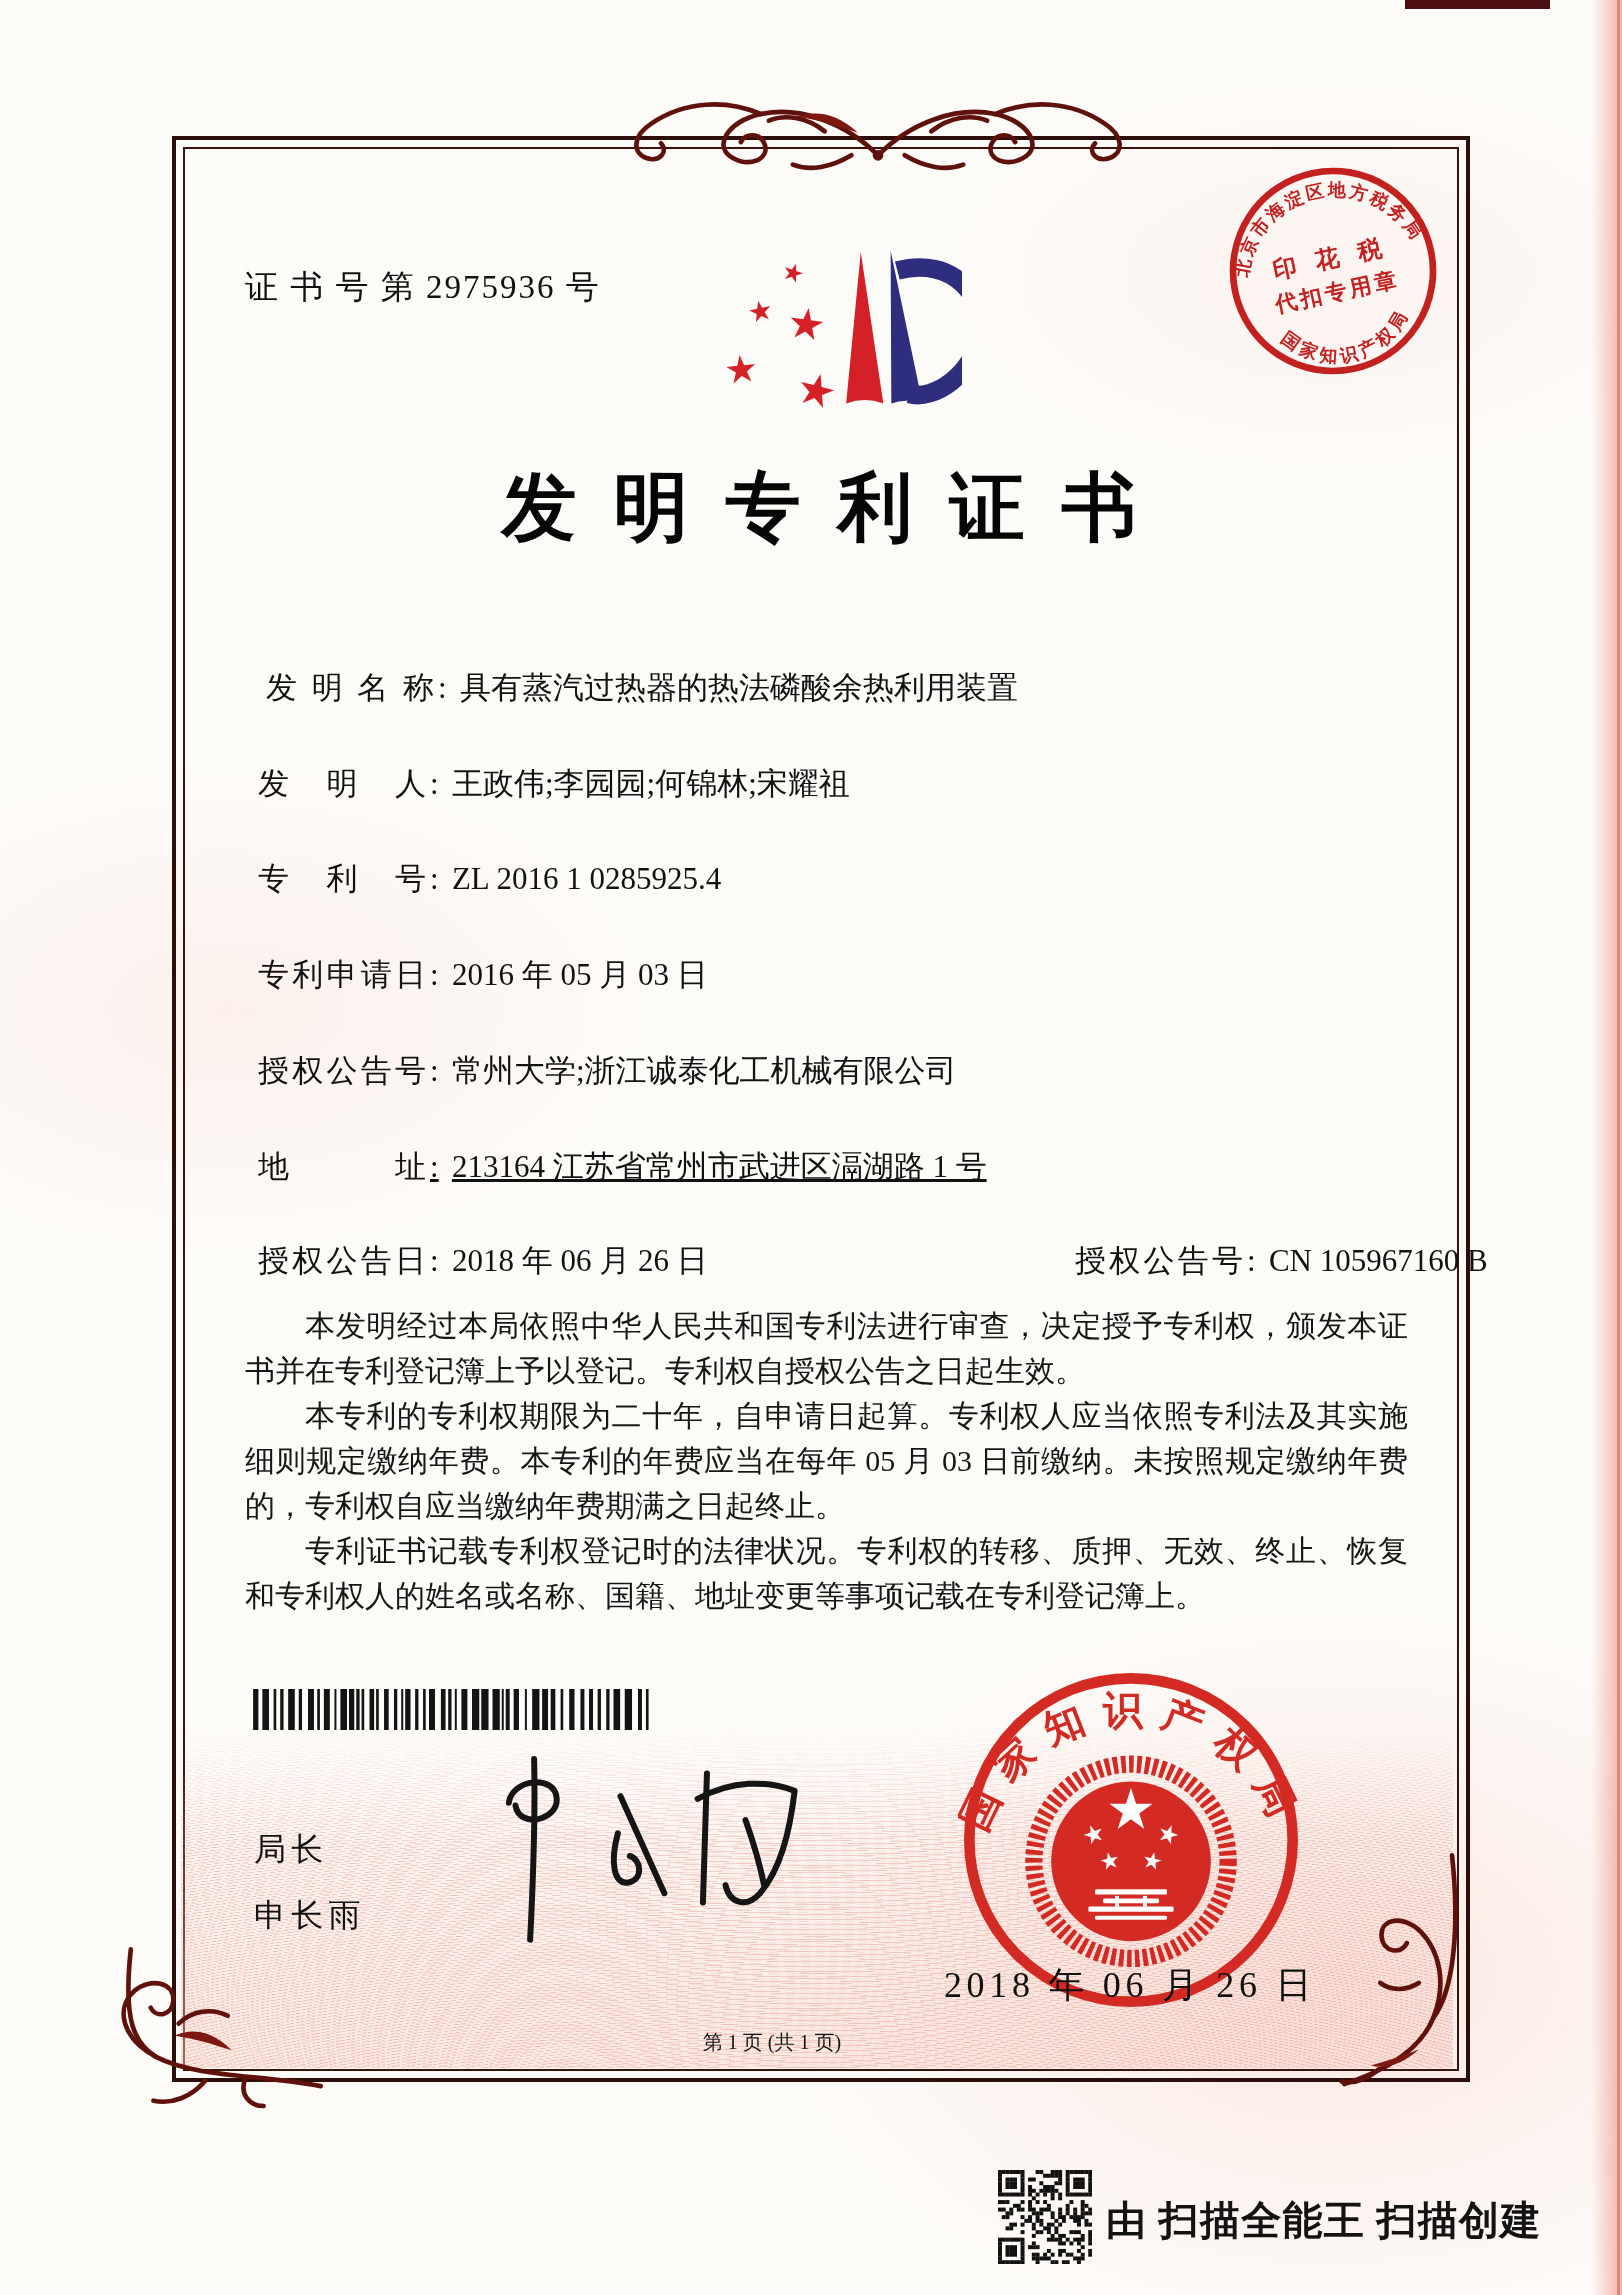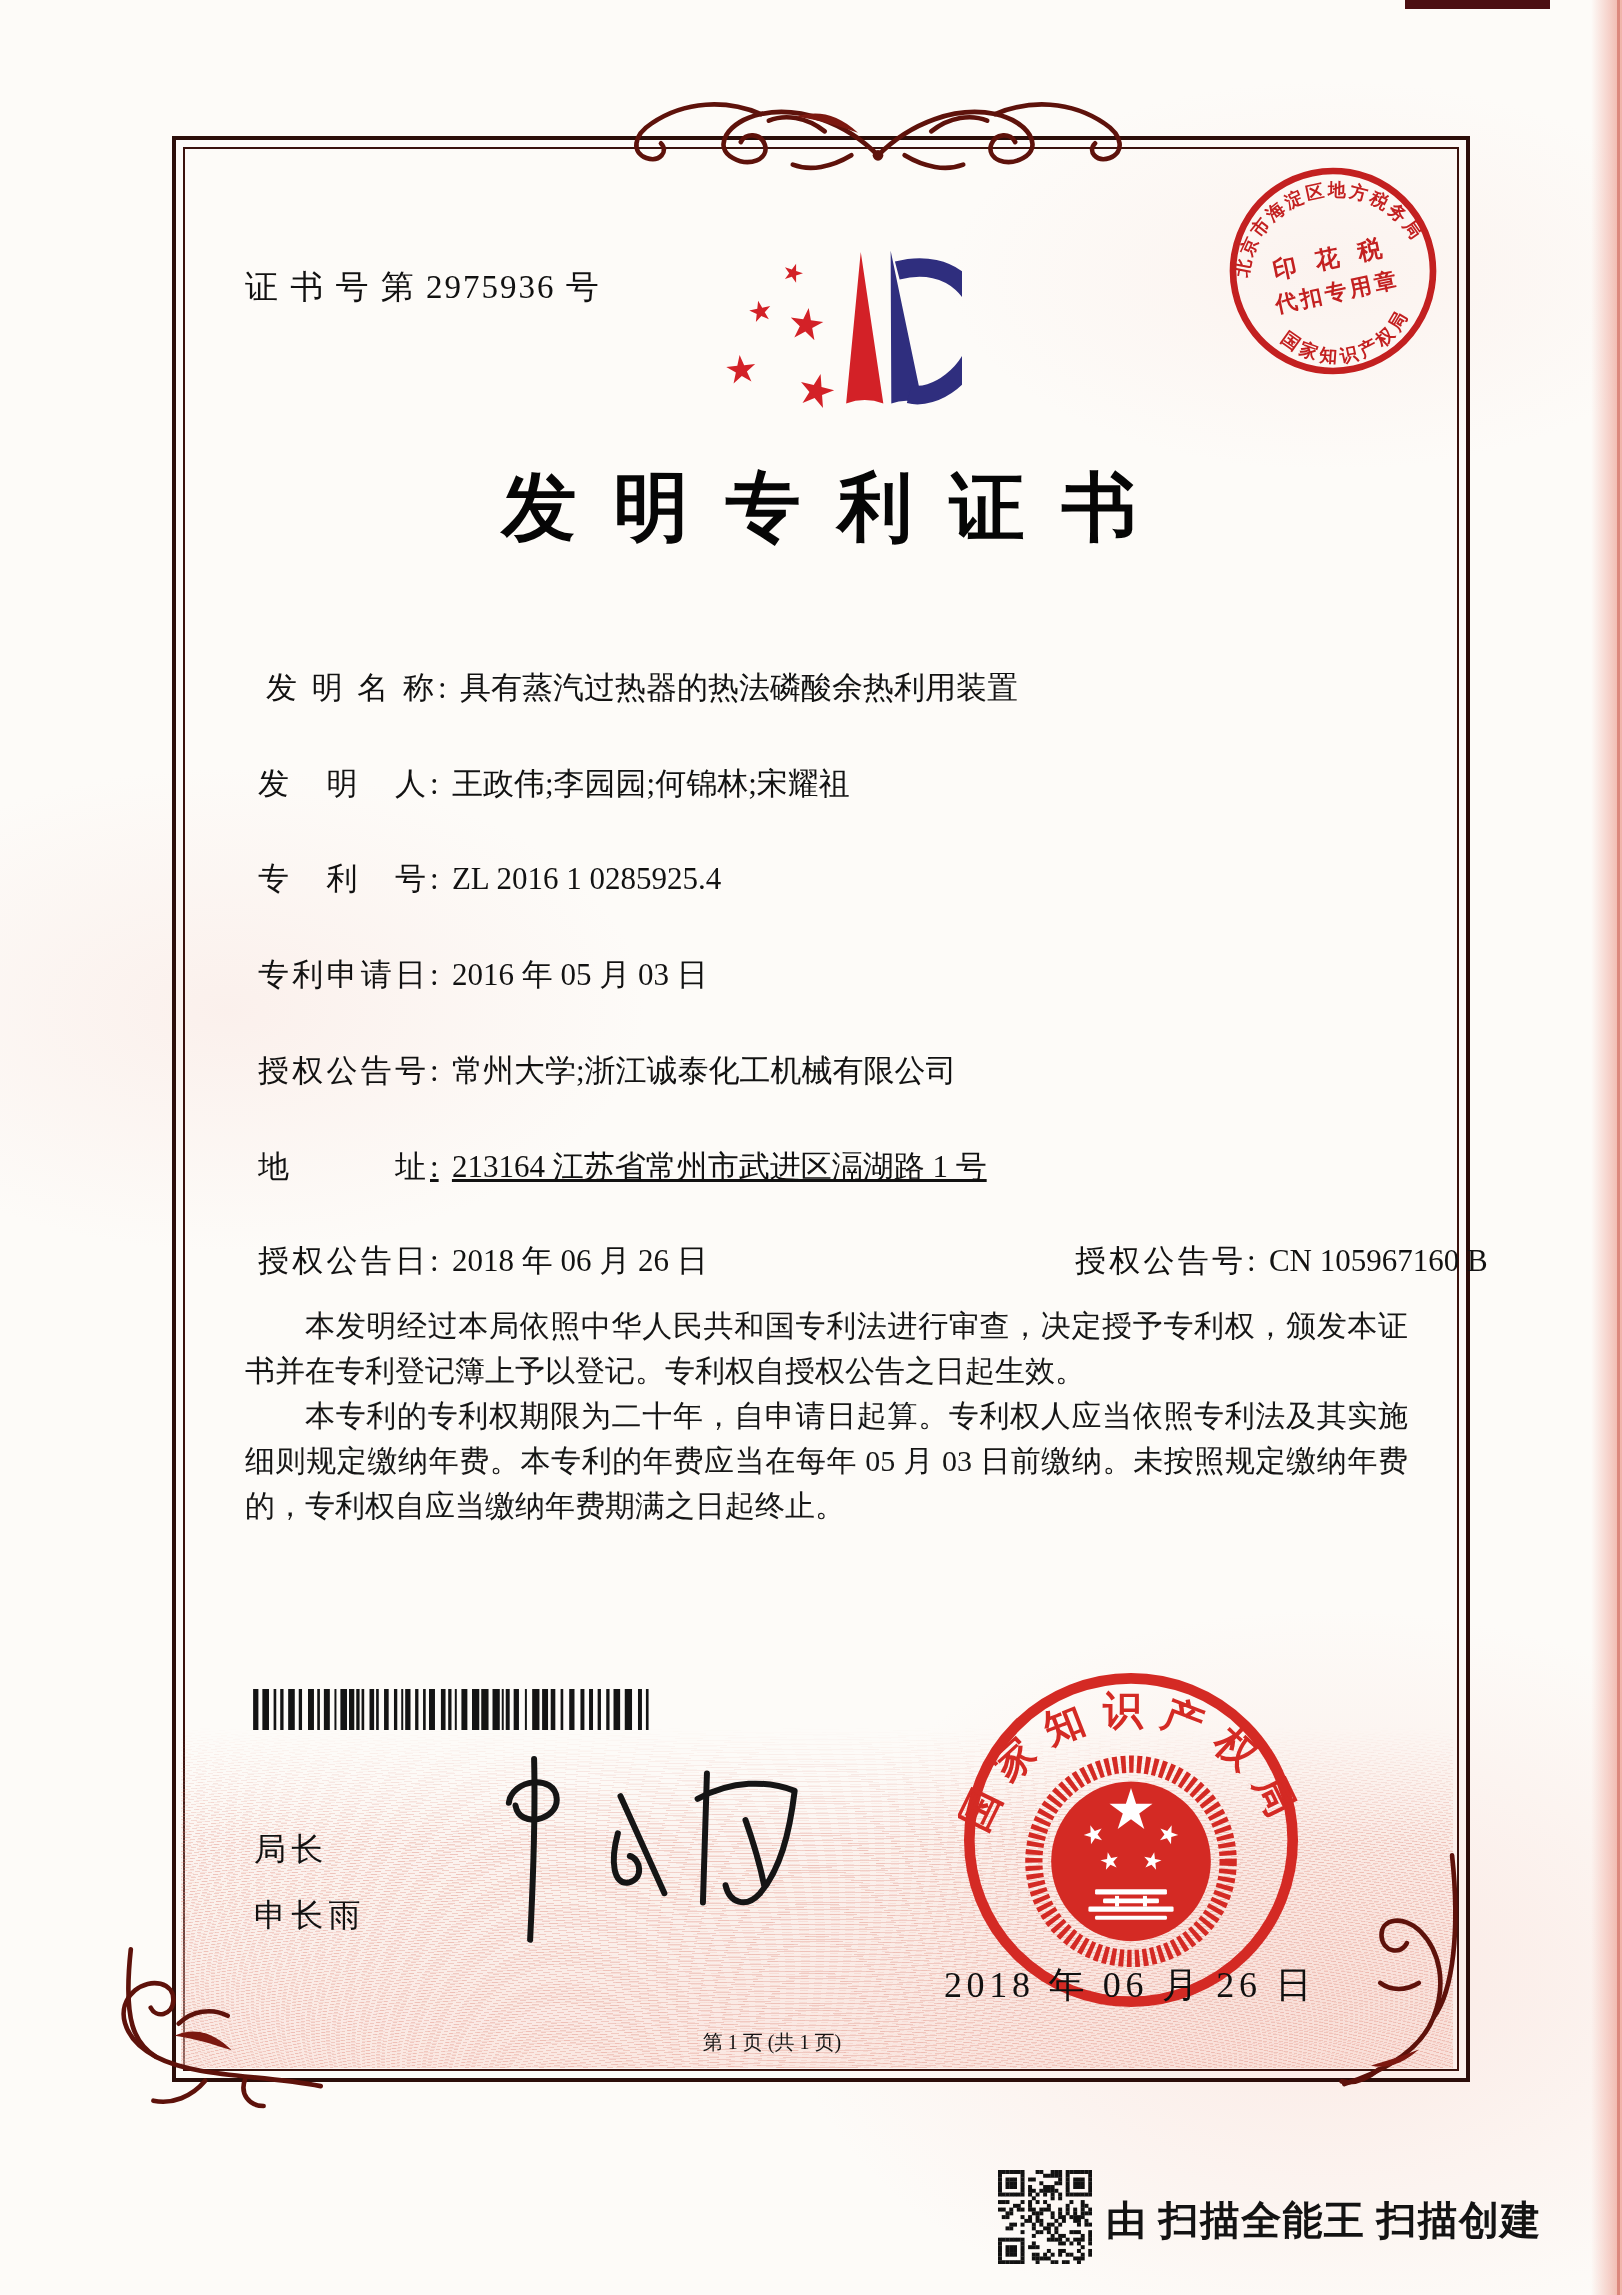--- a/index.html
+++ b/index.html
@@ -153,20 +153,21 @@
   <div class="abs row" style="top:1240px;">
     <span class="lab">授权公告日</span><span class="colon">:</span><span>2018 年 06 月 26 日</span>
     <span class="row2">
       <span class="lab">授权公告号</span><span class="colon">:</span><span>CN 105967160 B</span>
     </span>
   </div>
 
   <div class="abs paras">
     <p>本发明经过本局依照中华人民共和国专利法进行审查，决定授予专利权，颁发本证书并在专利登记簿上予以登记。专利权自授权公告之日起生效。</p>
     <p>本专利的专利权期限为二十年，自申请日起算。专利权人应当依照专利法及其实施细则规定缴纳年费。本专利的年费应当在每年 05 月 03 日前缴纳。未按照规定缴纳年费的，专利权自应当缴纳年费期满之日起终止。</p>
+    <p>专利证书记载专利权登记时的法律状况。专利权的转移、质押、无效、终止、恢复和专利权人的姓名或名称、国籍、地址变更等事项记载在专利登记簿上。</p>
   </div>
 
   <svg class="abs" id="barcode" style="left:252px;top:1689px;" width="399" height="41" viewBox="0 0 600 62">
       <rect x="0" y="0" width="8" height="62" fill="#141414"></rect>
       <rect x="14" y="0" width="10" height="62" fill="#141414"></rect>
       <rect x="31" y="0" width="4" height="62" fill="#141414"></rect>
       <rect x="41" y="0" width="5" height="62" fill="#141414"></rect>
       <rect x="53" y="0" width="10" height="62" fill="#141414"></rect>
       <rect x="69" y="0" width="5" height="62" fill="#141414"></rect>
       <rect x="83" y="0" width="9" height="62" fill="#141414"></rect>

